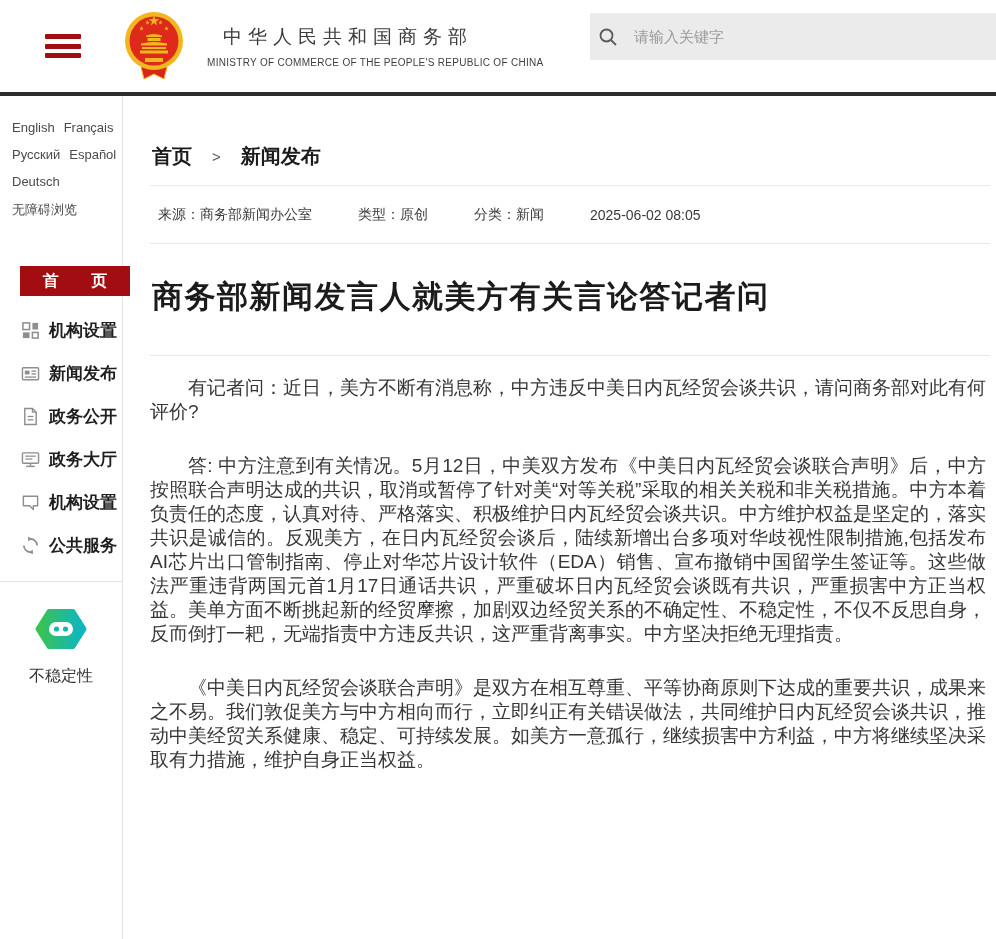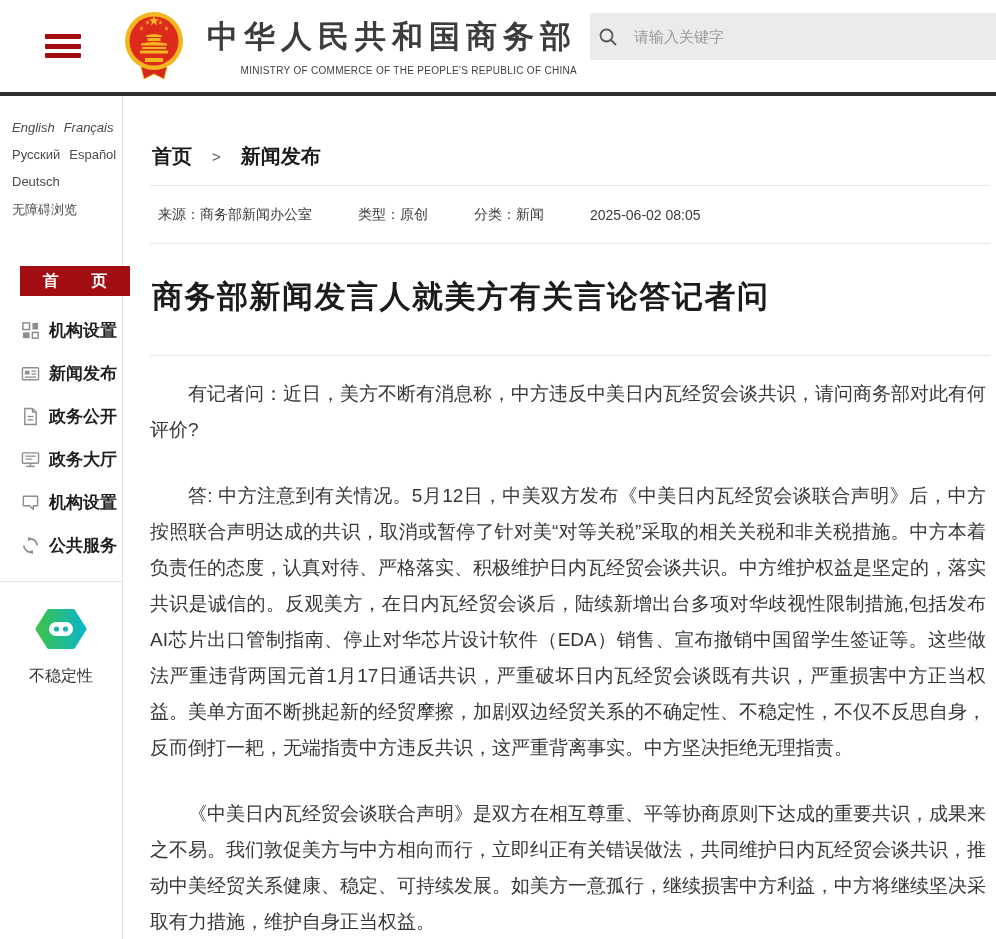--- a/index.html
+++ b/index.html
@@ -10,21 +10,21 @@
     font-family:"Liberation Sans","DejaVu Sans",sans-serif;
     -webkit-font-smoothing:antialiased;
   }
 
   
   .header { height:92px; display:flex; align-items:center; background:#fff; }
   .hamburger { margin-left:45px; width:36px; cursor:pointer; flex:0 0 auto; }
   .hamburger .bar { height:5px; background:#a20d12; margin:4.5px 0; border-radius:1px; }
   .logo { margin-left:40px; flex:0 0 auto; line-height:0; }
   .title-block { margin-left:20px; }
-  .cn-title { font-size:31px; color:#3c3c3c; letter-spacing:6px; font-weight:700; white-space:nowrap; }
+  .cn-title { font-size:19px; color:#3c3c3c; letter-spacing:6px; font-weight:400; white-space:nowrap;margin-left:16px; }
   .en-title { font-size:10px; color:#3f3f3f; margin-top:7px; letter-spacing:0.3px; white-space:nowrap;text-align:right; }
   .search-box {
     margin-left:auto; width:406px; height:47px; background:#ebebeb;
     display:flex; align-items:center; padding-left:8px;
     align-self:flex-start; margin-top:13px;
   }
   .search-box input {
     border:0; outline:0; background:transparent; margin-left:14px;
     font-size:15px; color:#333; width:320px;
     font-family:"Liberation Sans","DejaVu Sans",sans-serif;
@@ -33,21 +33,21 @@
   .topbar-rule { height:4px; background:#2d2d30; }
 
   
   .main { display:flex; height:843px; }
   .sidebar { width:123px; flex:0 0 123px; border-right:1px solid #e2e2e2; }
   .content { flex:1; padding:0 6px 0 27px; }
 
   
   .lang-row { padding-left:12px; margin-top:12px; display:flex; gap:9px;
               font-size:13px; color:#4a4a4a; }
-  .lang-row:first-child { margin-top:24px;font-style:italic; }
+  .lang-row:first-child { margin-top:24px; }
   .lang-link, .a11y-link { cursor:pointer; white-space:nowrap; }
   .home-btn {
     margin:47px 0 0 20px; width:110px; height:30px; background:#a20d12;
     color:#fff; font-size:16px; font-weight:bold;
     display:flex; align-items:center; justify-content:center;
     letter-spacing:14px; padding-left:14px; cursor:pointer;
   }
   .nav { margin-top:13px; }
   .nav-item { display:flex; align-items:center; height:43px; padding-left:21px; gap:9px; cursor:pointer; }
   .nav-item svg { flex:0 0 auto; }
@@ -62,21 +62,21 @@
   .crumb-sep { font-size:15px; color:#555; font-weight:normal; }
   .rule { border:0; border-top:1px solid #e8e8e8; margin:0; }
   .meta-row { display:flex; align-items:center; height:57px; padding-left:8px;
               font-size:14px; color:#3a3a3a; }
   .meta-item { margin-right:46px; white-space:nowrap; }
   .article-title { font-size:31px; font-weight:bold; color:#1b1b1b;
                    letter-spacing:1.5px; margin:31px 0 0 2px; line-height:44px; }
   .title-rule { margin-top:36px; }
   .article-body { padding-top:20px; }
   .article-body p {
-    font-size:19px; line-height:36px; color:#373737;
+    font-size:19px; line-height:24px; color:#373737;
     text-align:justify; text-indent:2em; margin:0 4px 30px 0;
   }
 </style>
 </head>
 <body>
 
 <div class="header">
   <div class="hamburger">
     <div class="bar"></div>
       <div class="bar"></div>

